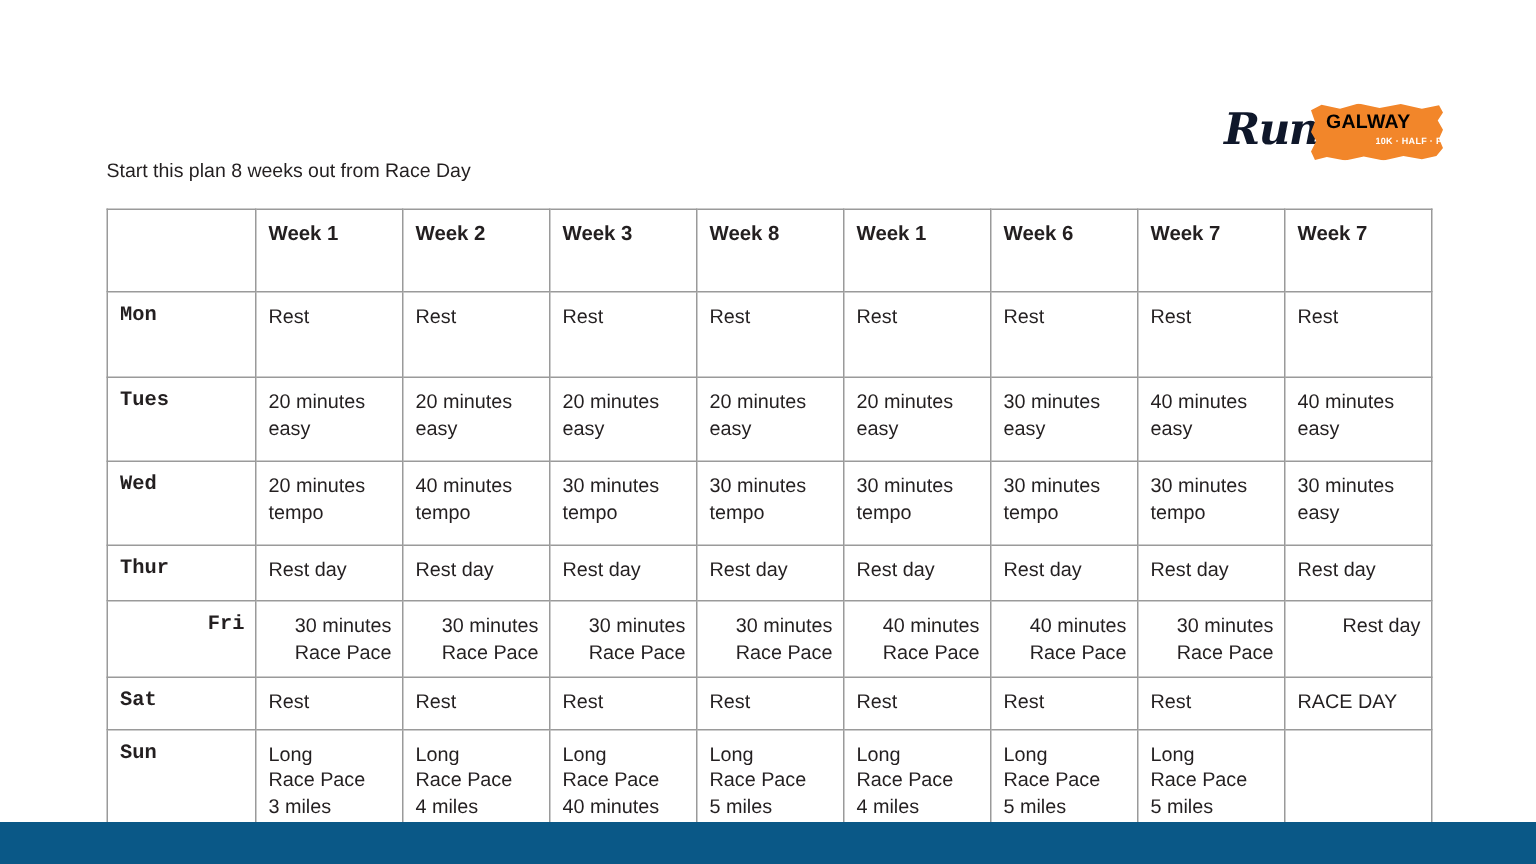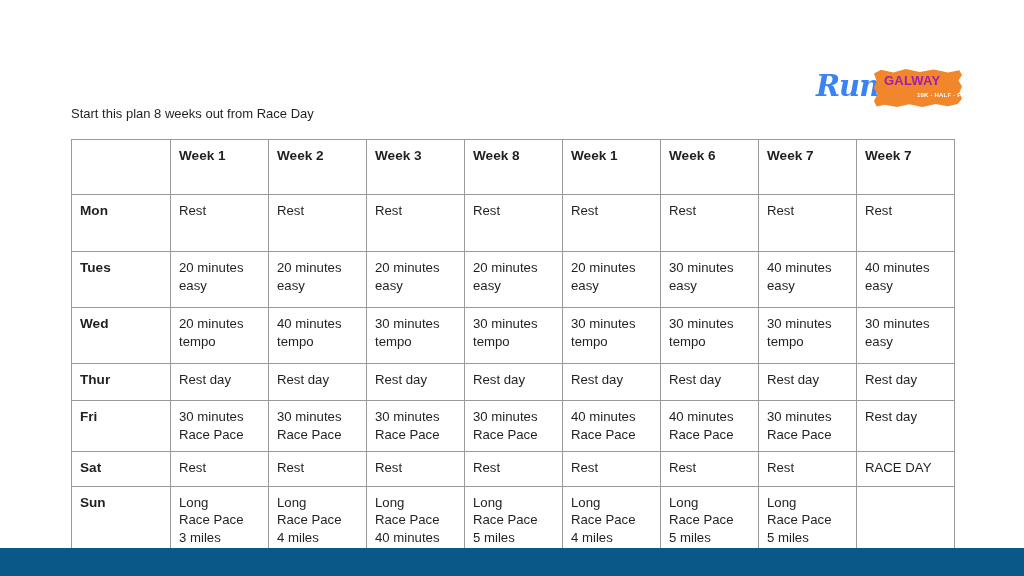--- a/index.html
+++ b/index.html
@@ -53,21 +53,21 @@
     height: 46px;
   }
   .logo-run {
     position: absolute;
     left: 0px;
     top: 6px;
     font-family: "DejaVu Serif", serif;
     font-style: italic;
     font-weight: bold;
     font-size: 29px;
-    color: #3b82f6;
+    color: #0f172a;
     letter-spacing: -1px;
     line-height: 1;
   }
   .logo-badge {
     position: absolute;
     left: 58px;
     top: 3px;
     width: 88px;
     height: 38px;
     background: #f2862a;
@@ -79,21 +79,21 @@
       0% 50%, 3% 32%
     );
   }
   .logo-galway {
     position: absolute;
     left: 68px;
     top: 8px;
     font-family: "Liberation Sans", sans-serif;
     font-weight: bold;
     font-size: 13px;
-    color: #a21caf;
+    color: #000000;
     letter-spacing: 0.2px;
     line-height: 1;
   }
   .logo-bay {
     position: absolute;
     left: 68px;
     top: 23px;
     font-family: "Liberation Sans", sans-serif;
     font-weight: bold;
     font-size: 13px;
@@ -140,29 +140,30 @@
   .col-week  { width: 98px; }
 
   .plan-table thead th {
     font-weight: bold;
     font-size: 13.6px;
     height: 40px;
   }
   .plan-table th.day-label {
     font-weight: bold;
     font-size: 13.6px;
+    font-family: Liberation Mono, monospace;
   }
   .cell-strong {
     font-weight: bold;
   }
   .row-mon td, .row-mon th { height: 42px; }
   .row-tues td, .row-tues th { height: 41px; }
   .row-wed td, .row-wed th { height: 41px; }
   .row-thur td, .row-thur th { height: 22px; }
-  .row-fri td, .row-fri th { height: 34px; }
+  .row-fri td, .row-fri th { height: 34px; text-align: right; }
   .row-sat td, .row-sat th { height: 20px; }
   .row-sun td, .row-sun th { height: 60px; }
 
   .cell-line { display: block; }
 
   
   .footer-bar {
     position: absolute;
     left: 0;
     top: 548px;

